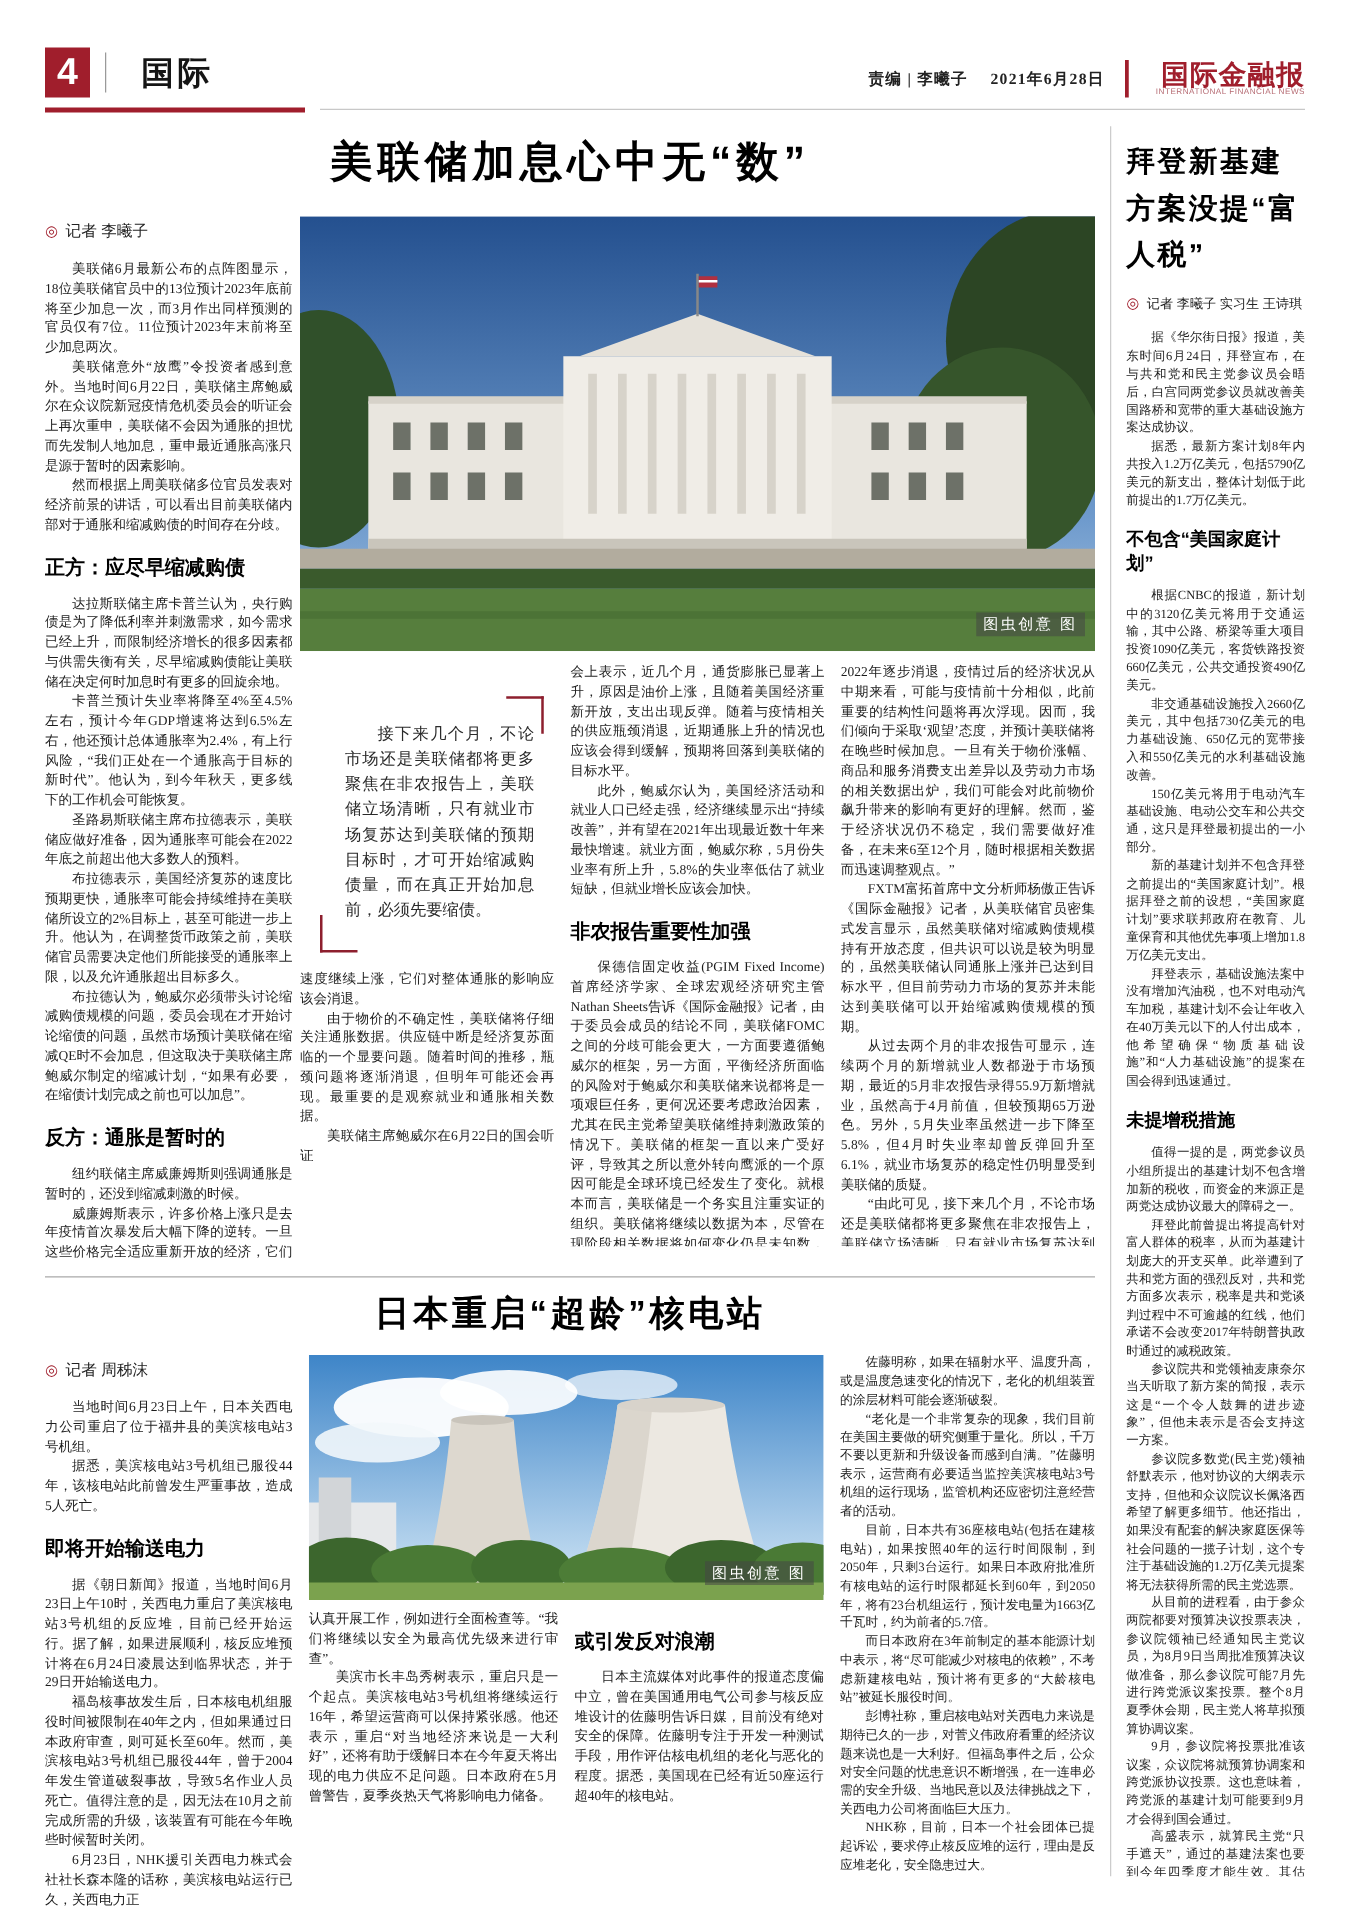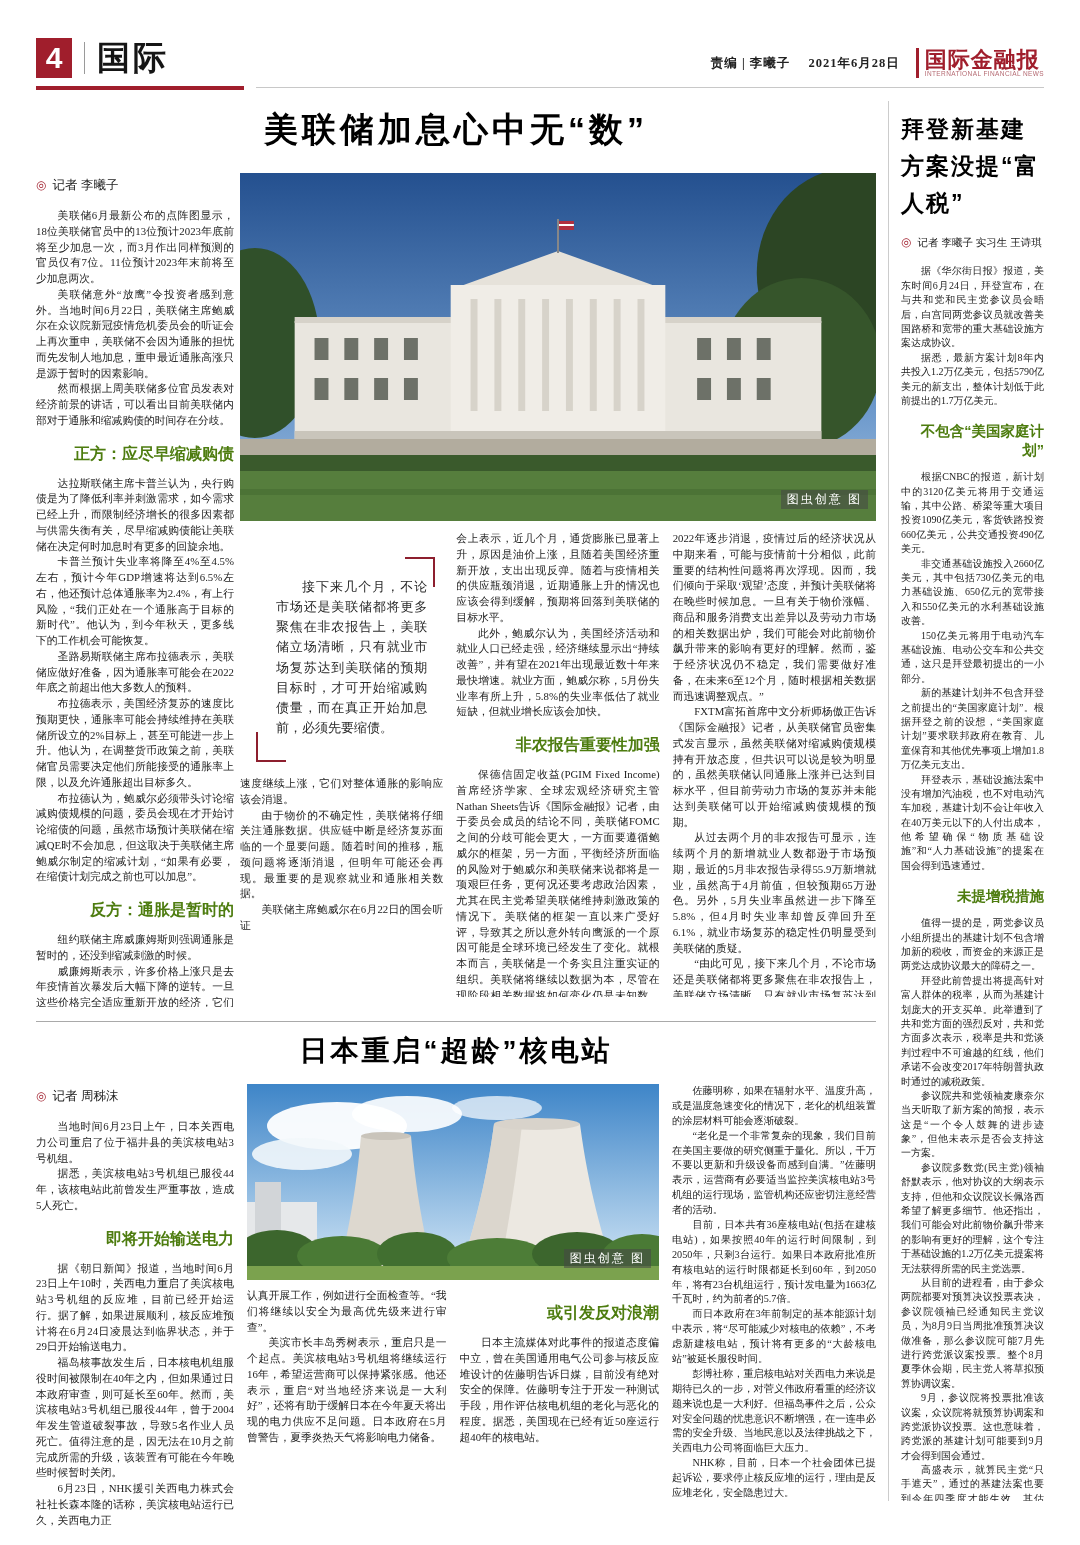--- a/index.html
+++ b/index.html
@@ -4,42 +4,42 @@
 <style>
   html,body{margin:0;padding:0;background:#ffffff;}
   body{width:1080px;height:1545px;font-family:"Liberation Serif",serif;color:#151515;}
   .page{position:relative;width:1080px;height:1545px;overflow:hidden;background:#fff;}
 
   
   .header{display:flex;align-items:flex-end;justify-content:space-between;padding:38px 36px 0 36px;}
   .header-left{display:flex;align-items:center;}
   .page-num{background:#a01e2c;color:#fff;width:36px;height:40px;display:flex;align-items:center;justify-content:center;
             font-family:"Liberation Sans",sans-serif;font-weight:bold;font-size:30px;}
-  .section-name{font-size:33px;font-weight:700;letter-spacing:3px;margin-left:12px;padding-left:12px;border-left:1px solid #9a9a9a;height:32px;display:flex;align-items:center;font-family:"Liberation Sans",sans-serif;}
+  .section-name{font-size:26px;font-weight:700;letter-spacing:3px;margin-left:12px;padding-left:28px;border-left:1px solid #9a9a9a;height:32px;display:flex;align-items:center;font-family:"Liberation Sans",sans-serif;}
   .header-right{display:flex;align-items:center;gap:16px;}
   .editor-date{font-size:12.5px;font-weight:bold;color:#222;letter-spacing:1px;}
   .editor-date .date{margin-left:14px;}
-  .masthead{border-left:3px solid #a01e2c;padding-left:6px;line-height:1.05;}
+  .masthead{border-left:3px solid #a01e2c;padding-left:22px;line-height:1.05;text-align:right;}
   .masthead-cn{color:#a01e2c;font-size:22px;font-weight:900;letter-spacing:1px;font-family:"Liberation Serif",serif;}
   .masthead-en{color:#b56a72;font-size:6.5px;letter-spacing:.4px;font-family:"Liberation Sans",sans-serif;}
   .header-rule{position:relative;margin:8px 36px 0 36px;height:5px;}
   .rule-red{position:absolute;left:0;top:0;width:208px;height:4px;background:#a01e2c;}
   .rule-gray{position:absolute;left:220px;right:0;top:1px;height:1px;background:#c8c8c8;}
 
   
   .content{display:flex;padding:10px 36px 0 36px;}
   .main-col{width:840px;flex:0 0 840px;}
   .right-rail{flex:1;border-left:1px solid #cccccc;margin-left:12px;padding-left:12px;height:1400px;overflow:hidden;}
 
   
   .byline{font-size:12.5px;margin:4px 0 14px 0;font-family:"Liberation Sans",sans-serif;color:#222;}
   .byline .ring{color:#a01e2c;margin-right:6px;font-size:12px;}
   .para{font-size:10.8px;line-height:1.46;text-align:justify;text-indent:2em;margin:0;color:#1c1c1c;}
   .para.cont{text-indent:0;}
-  .crosshead{font-family:"Liberation Sans",sans-serif;font-size:16px;font-weight:bold;text-align:right;margin:15px 0 11px 0;color:#4d7c0f;}
+  .crosshead{font-family:"Liberation Sans",sans-serif;font-size:16px;font-weight:bold;text-align:left;margin:15px 0 11px 0;color:#000000;}
   .article-divider{height:1px;background:#a9a9a9;margin:14px 0 8px 0;}
 
   
   .fed-headline{text-align:center;font-family:"Liberation Sans",sans-serif;font-weight:900;font-size:34px;letter-spacing:4px;margin:6px 0 20px 0;color:#000;}
   .fed-body{display:flex;gap:6px;}
   .fed-col1{width:198px;flex:0 0 198px;height:834px;overflow:hidden;}
   .fed-right{flex:1;}
   .photo-frame{position:relative;width:100%;overflow:hidden;}
   .fed-photo{height:348px;}
   .photo-frame svg{display:block;width:100%;height:100%;}
@@ -286,21 +286,21 @@
           <h3 class="crosshead">不包含“美国家庭计划”</h3>
           <p class="para">根据CNBC的报道，新计划中的3120亿美元将用于交通运输，其中公路、桥梁等重大项目投资1090亿美元，客货铁路投资660亿美元，公共交通投资490亿美元。</p>
           <p class="para">非交通基础设施投入2660亿美元，其中包括730亿美元的电力基础设施、650亿元的宽带接入和550亿美元的水利基础设施改善。</p>
           <p class="para">150亿美元将用于电动汽车基础设施、电动公交车和公共交通，这只是拜登最初提出的一小部分。</p>
           <p class="para">新的基建计划并不包含拜登之前提出的“美国家庭计划”。根据拜登之前的设想，“美国家庭计划”要求联邦政府在教育、儿童保育和其他优先事项上增加1.8万亿美元支出。</p>
           <p class="para">拜登表示，基础设施法案中没有增加汽油税，也不对电动汽车加税，基建计划不会让年收入在40万美元以下的人付出成本，他希望确保“物质基础设施”和“人力基础设施”的提案在国会得到迅速通过。</p>
           <h3 class="crosshead">未提增税措施</h3>
           <p class="para">值得一提的是，两党参议员小组所提出的基建计划不包含增加新的税收，而资金的来源正是两党达成协议最大的障碍之一。</p>
           <p class="para">拜登此前曾提出将提高针对富人群体的税率，从而为基建计划庞大的开支买单。此举遭到了共和党方面的强烈反对，共和党方面多次表示，税率是共和党谈判过程中不可逾越的红线，他们承诺不会改变2017年特朗普执政时通过的减税政策。</p>
           <p class="para">参议院共和党领袖麦康奈尔当天听取了新方案的简报，表示这是“一个令人鼓舞的进步迹象”，但他未表示是否会支持这一方案。</p>
-          <p class="para">参议院多数党(民主党)领袖舒默表示，他对协议的大纲表示支持，但他和众议院议长佩洛西希望了解更多细节。他还指出，我们可能会对此前物价飙升带来的影响有更好的理解，这个专注于基础设施的1.2万亿美元提案将无法获得所需的民主党选票。</p>
+          <p class="para">参议院多数党(民主党)领袖舒默表示，他对协议的大纲表示支持，但他和众议院议长佩洛西希望了解更多细节。他还指出，如果没有配套的解决家庭医保等社会问题的一揽子计划，这个专注于基础设施的1.2万亿美元提案将无法获得所需的民主党选票。</p>
           <p class="para">从目前的进程看，由于参众两院都要对预算决议投票表决，参议院领袖已经通知民主党议员，为8月9日当周批准预算决议做准备，那么参议院可能7月先进行跨党派议案投票。整个8月夏季休会期，民主党人将草拟预算协调议案。</p>
           <p class="para">9月，参议院将投票批准该议案，众议院将就预算协调案和跨党派协议投票。这也意味着，跨党派的基建计划可能要到9月才会得到国会通过。</p>
           <p class="para">高盛表示，就算民主党“只手遮天”，通过的基建法案也要到今年四季度才能生效。其估算，未来十年基建立法所带来的财政刺激规模约在2.5万亿美元至3万亿美元之间。</p>
         </div>
     </aside>
 
   </div>
 </div>
 
 </body></html>

